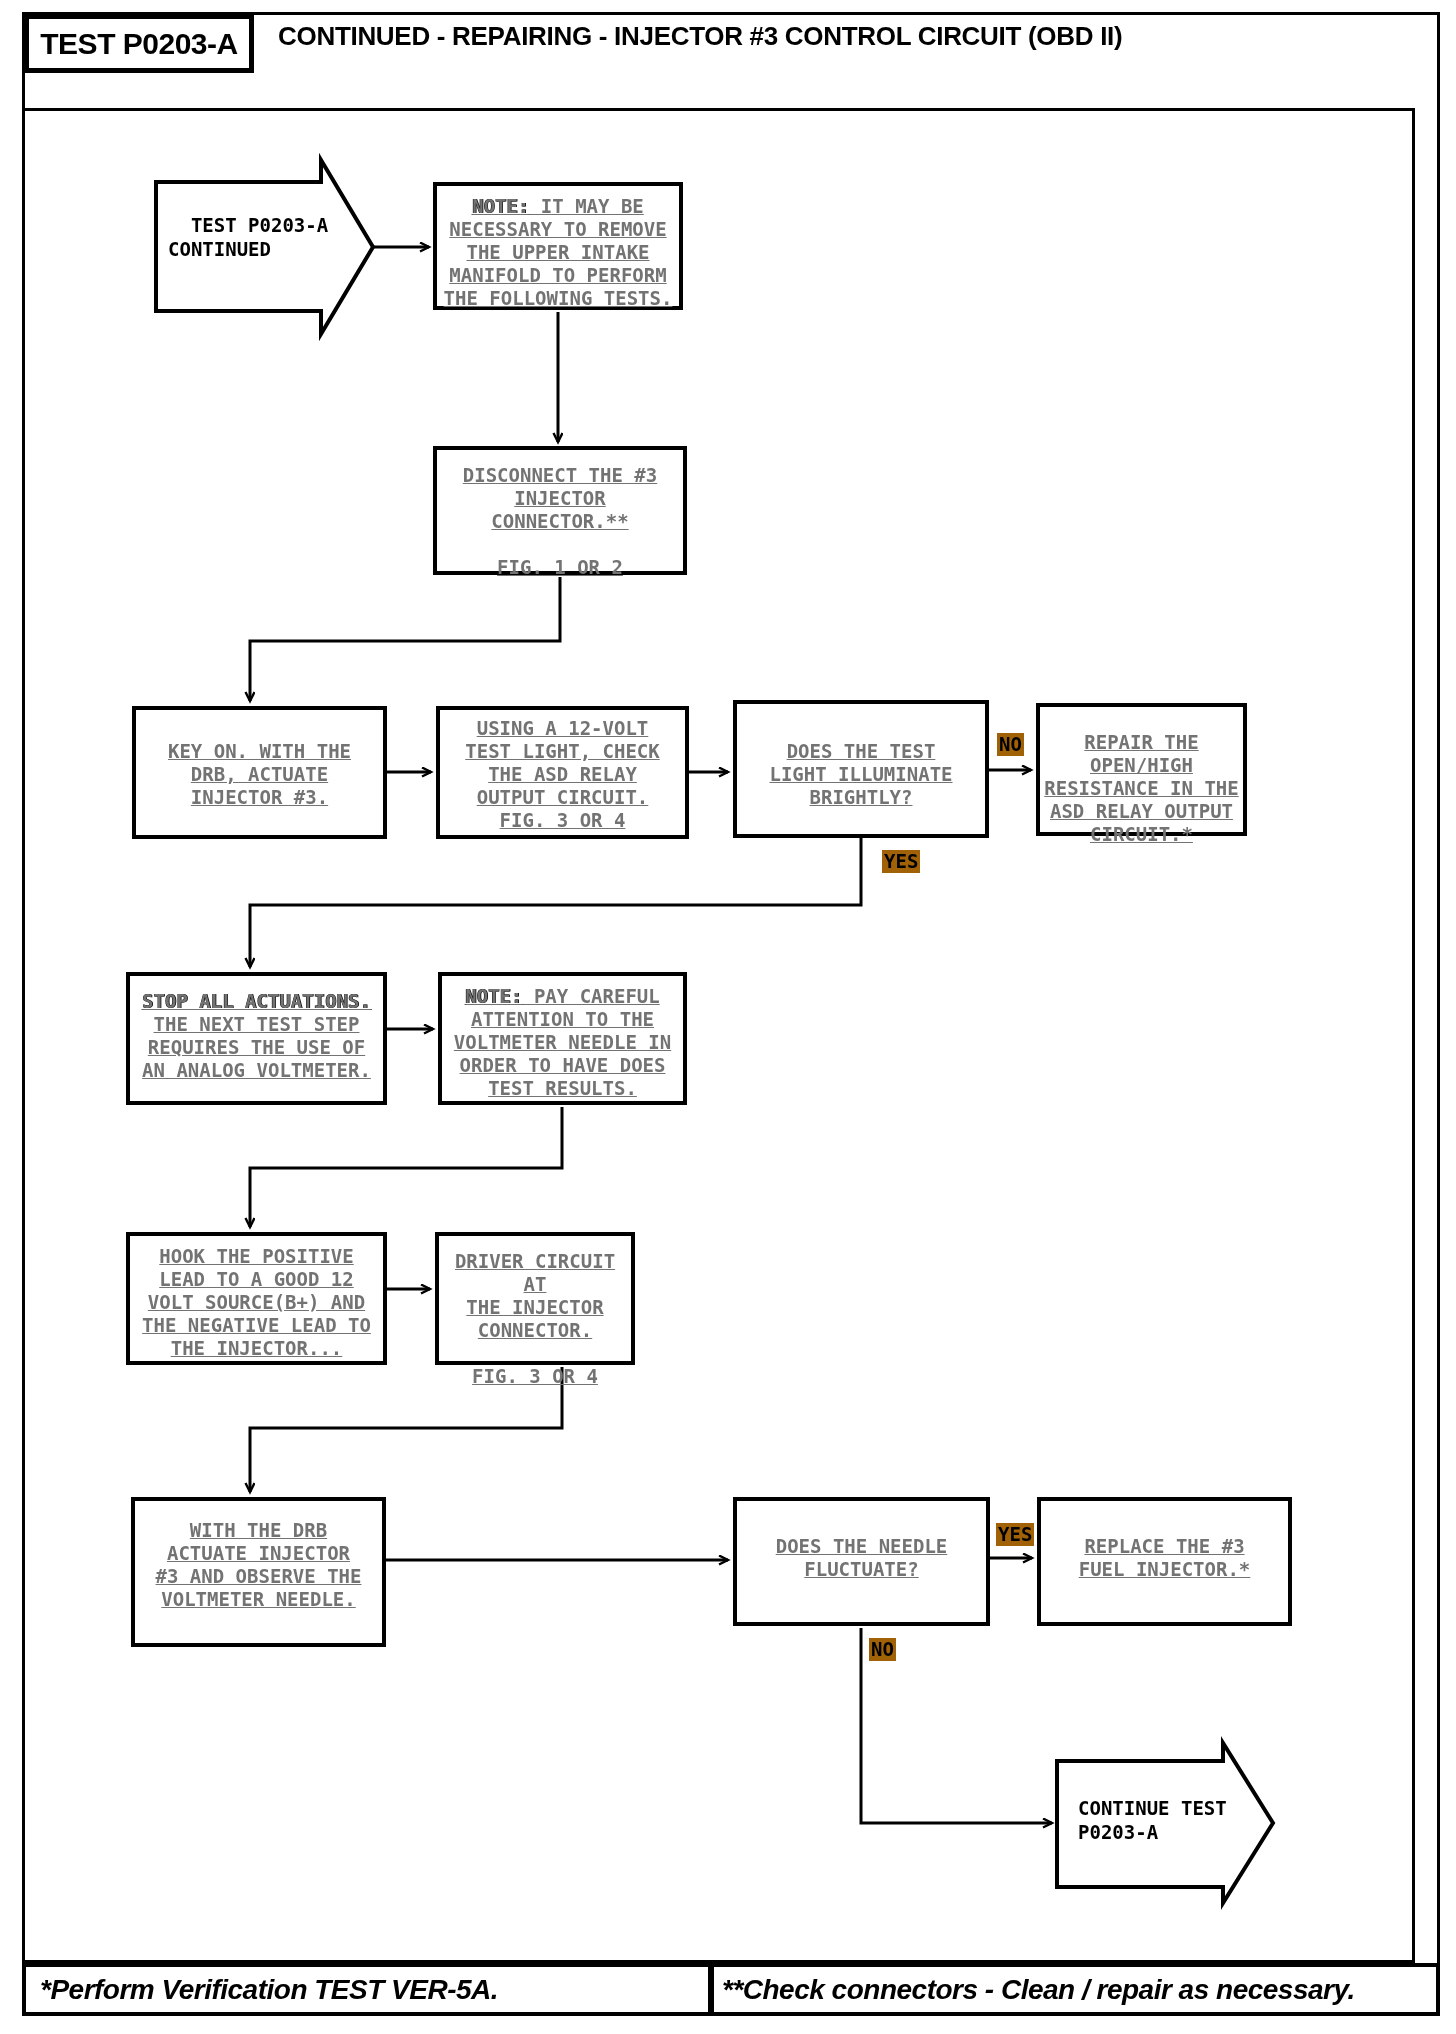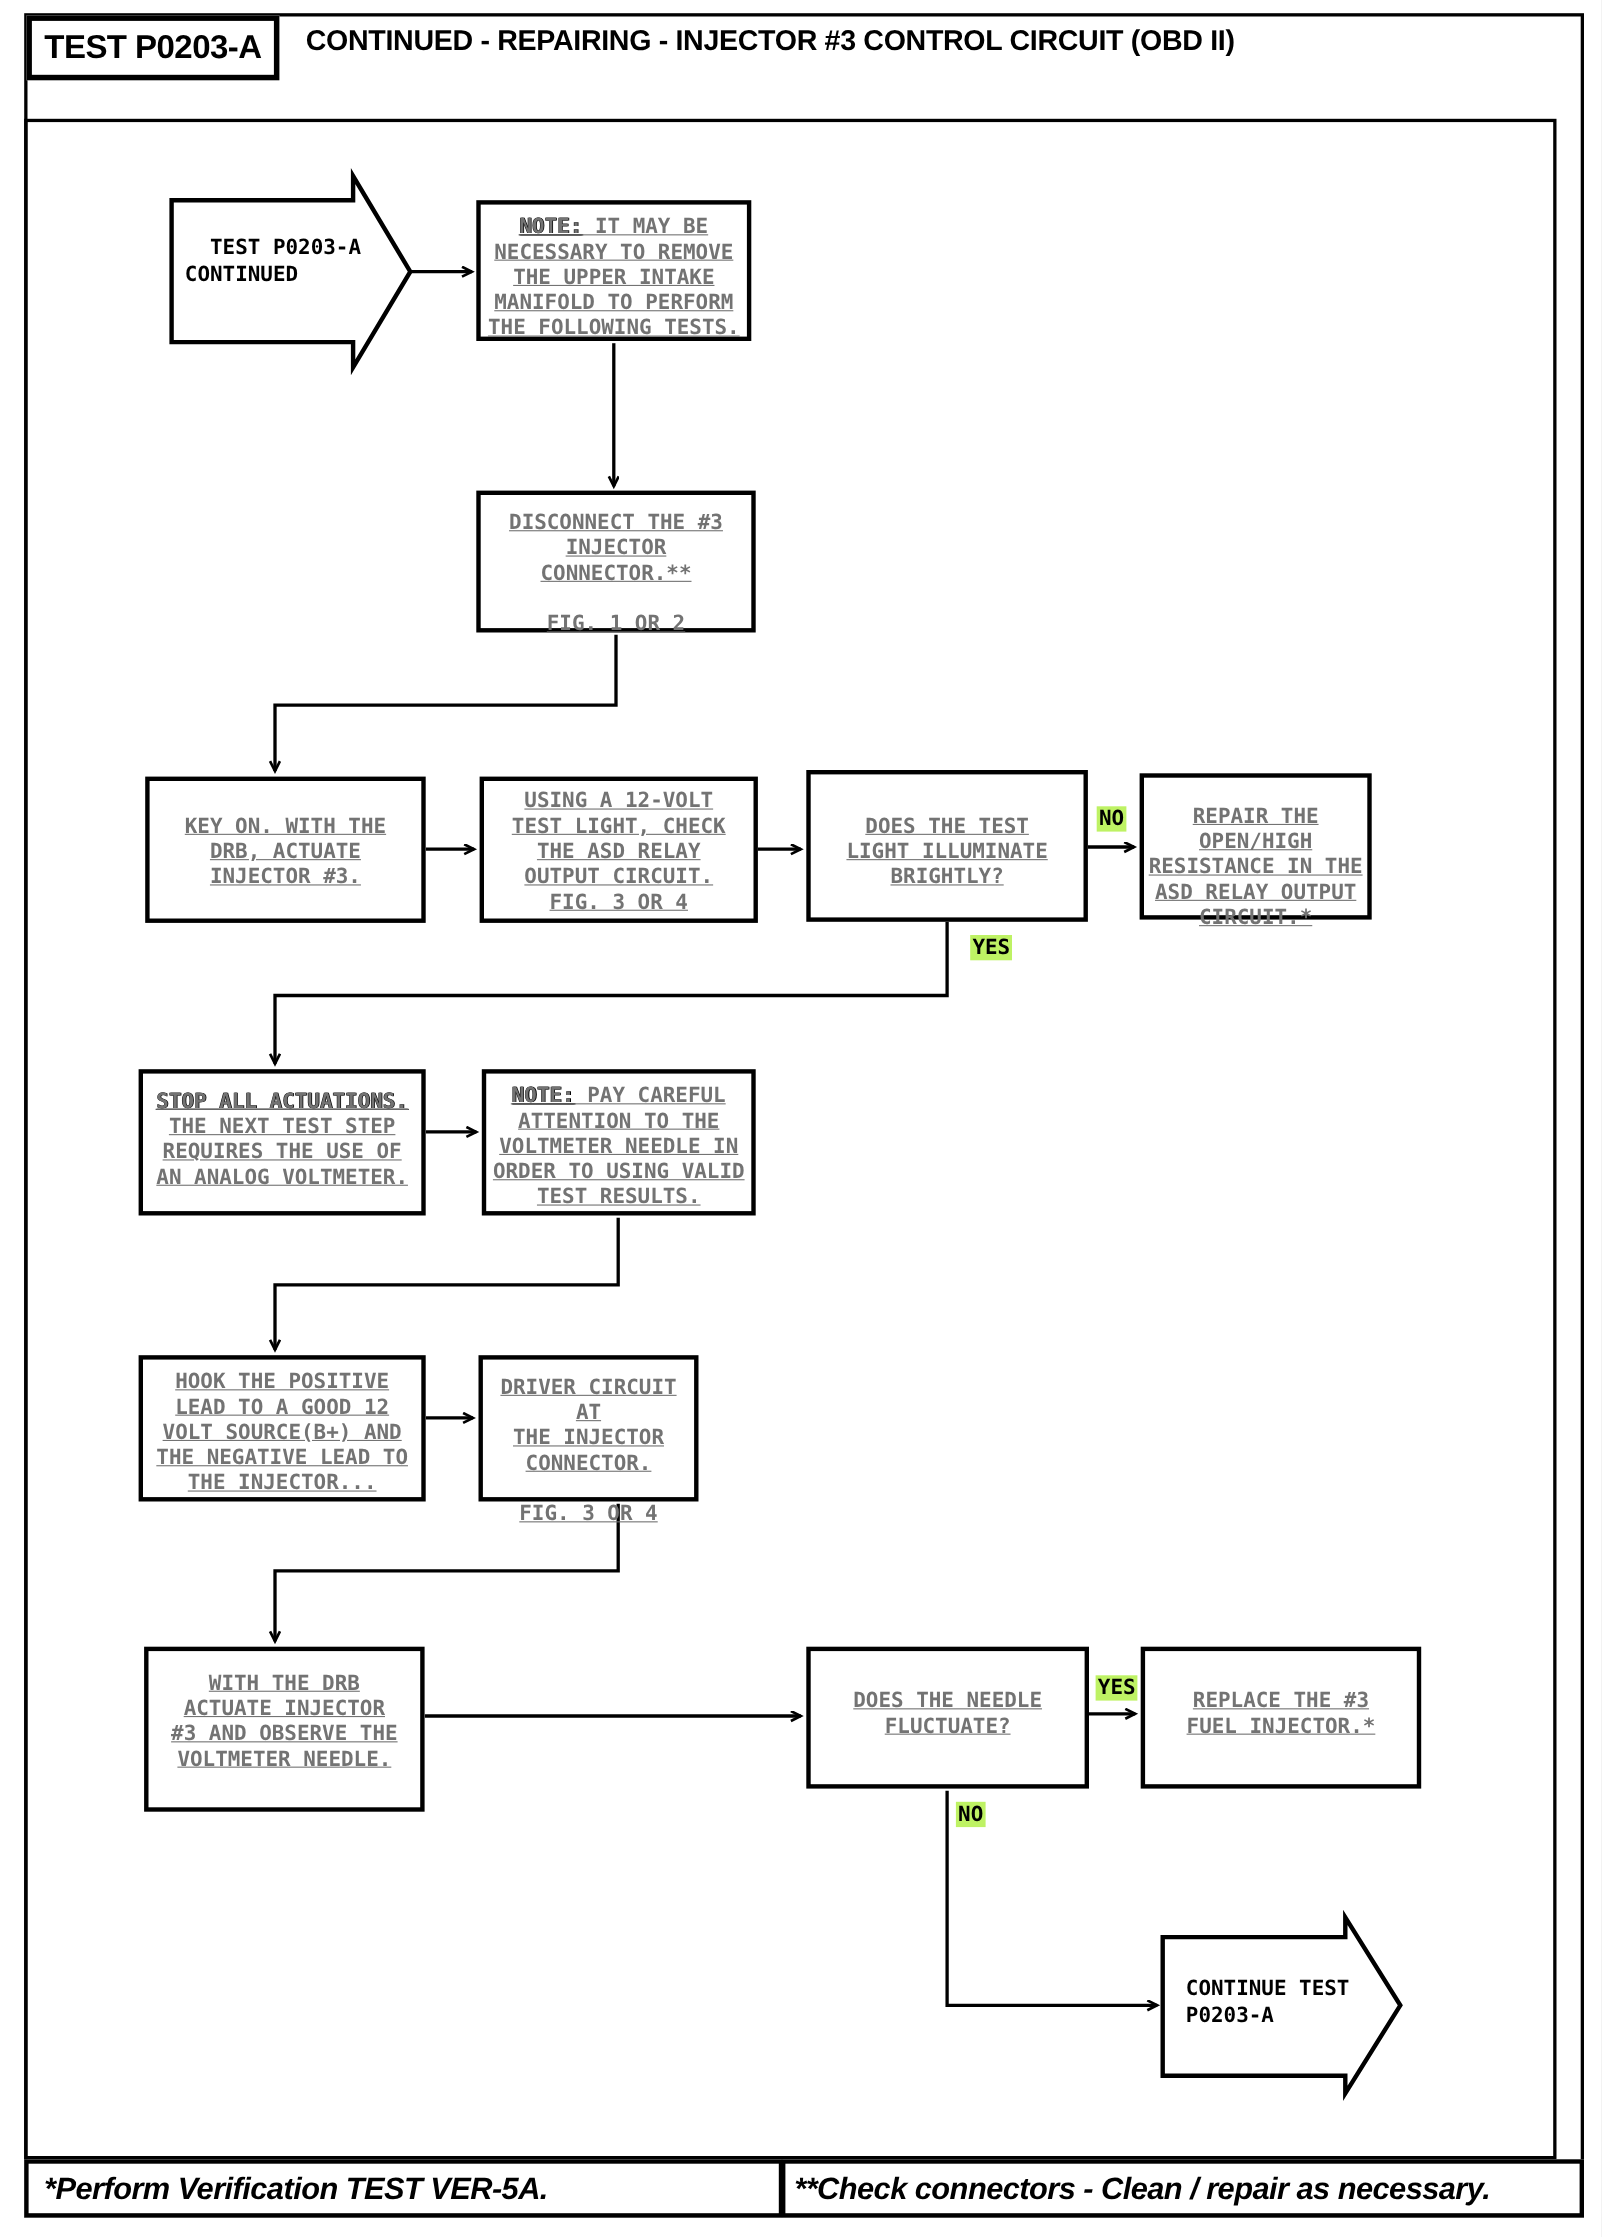--- a/index.html
+++ b/index.html
@@ -11,21 +11,21 @@
   #page * { box-sizing:border-box; }
   svg.layer { position:absolute; left:0; top:0; z-index:0; }
   .rect-frame { position:absolute; border:3px solid #000; background:transparent; z-index:0; }
   .bx {
     position:absolute; border:4px solid #000; background:#fff; z-index:2;
     font:bold 19px/23px "DejaVu Sans Mono", monospace;
     text-align:center; white-space:pre-line; color:#737373;text-decoration:underline;
   }
   .xb { text-shadow:0.7px 0 0 #000, -0.4px 0 0 #000; }
   .lbl {
-    position:absolute; z-index:2; background:#bef264; padding:0 2px;
+    position:absolute; z-index:2; background:#a16207; padding:0 2px;
     font:bold 19px/23px "DejaVu Sans Mono", monospace; color:#000;
   }
   .shape-txt {
     position:absolute; z-index:2; color:#000;
     font:bold 19px/24px "DejaVu Sans Mono", monospace;
     white-space:pre; text-align:left;
   }
   #test-id-box {
     position:absolute; left:24px; top:14px; width:230px; height:59px; z-index:3;
     border:5px solid #000; background:#fff; display:flex; align-items:center; justify-content:center;
@@ -119,21 +119,21 @@
 CIRCUIT.*</div>
 
   <div class="bx" style="left:126px; top:972px; width:261px; height:133px; padding-top:14px;"><span class="xb">STOP ALL ACTUATIONS.</span><span>
 THE NEXT TEST STEP
 REQUIRES THE USE OF
 AN ANALOG VOLTMETER.</span></div>
 
   <div class="bx" style="left:438px; top:972px; width:249px; height:133px; padding-top:9px;"><span class="xb">NOTE:</span><span> PAY CAREFUL
 ATTENTION TO THE
 VOLTMETER NEEDLE IN
-ORDER TO USING VALID
+ORDER TO HAVE DOES
 TEST RESULTS.</span></div>
 
   <div class="bx" style="left:126px; top:1232px; width:261px; height:133px; padding-top:9px;">HOOK THE POSITIVE
 LEAD TO A GOOD 12
 VOLT SOURCE(B+) AND
 THE NEGATIVE LEAD TO
 THE INJECTOR...</div>
 
   <div class="bx" style="left:435px; top:1232px; width:200px; height:133px; padding-top:14px;">DRIVER CIRCUIT AT
 THE INJECTOR

